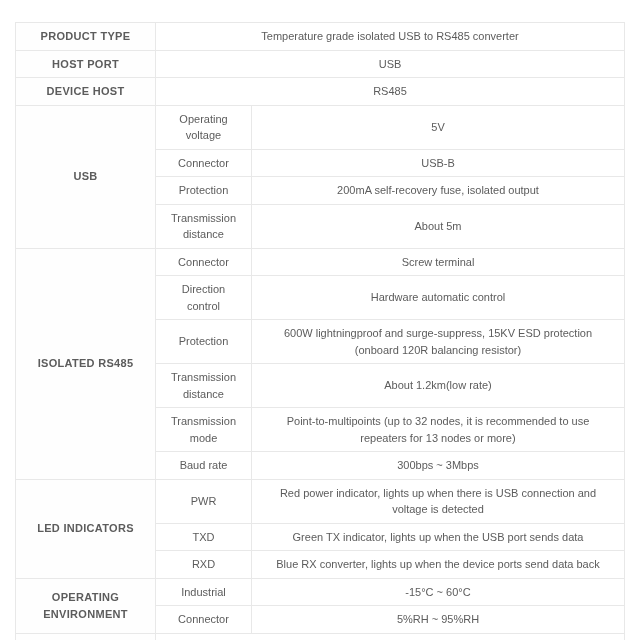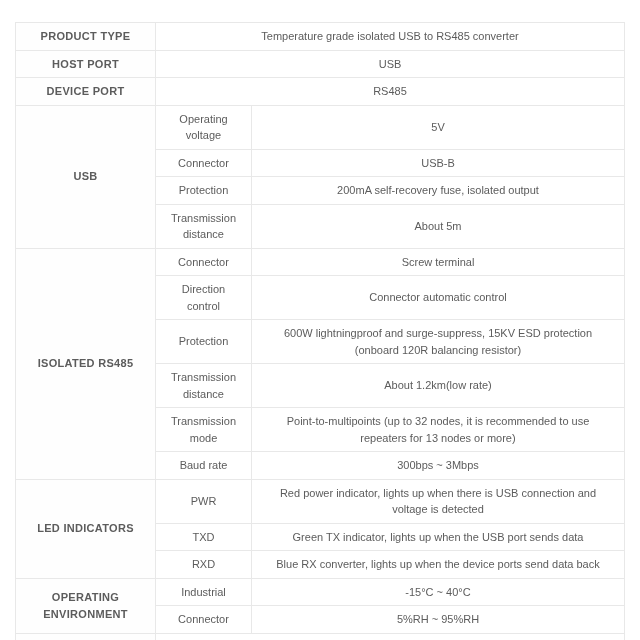--- a/index.html
+++ b/index.html
@@ -57,21 +57,21 @@
         <td class="section-label">PRODUCT TYPE</td>
         <td colspan="2">Temperature grade isolated USB to RS485 converter</td>
       </tr>
 
       <tr>
         <td class="section-label">HOST PORT</td>
         <td colspan="2">USB</td>
       </tr>
 
       <tr>
-        <td class="section-label">DEVICE PORT</td>
+        <td class="section-label">DEVICE HOST</td>
         <td colspan="2">RS485</td>
       </tr>
 
       <tr>
         <td class="section-label" rowspan="4">USB</td>
         <td>Operating voltage</td>
         <td>5V</td>
       </tr>
       <tr>
         <td>Connector</td>
@@ -86,21 +86,21 @@
         <td>About 5m</td>
       </tr>
 
       <tr>
         <td class="section-label" rowspan="6">ISOLATED RS485</td>
         <td>Connector</td>
         <td>Screw terminal</td>
       </tr>
       <tr>
         <td>Direction control</td>
-        <td>Connector automatic control</td>
+        <td>Hardware automatic control</td>
       </tr>
       <tr>
         <td>Protection</td>
         <td>600W lightningproof and surge-suppress, 15KV ESD protection (onboard 120R balancing resistor)</td>
       </tr>
       <tr>
         <td>Transmission distance</td>
         <td>About 1.2km(low rate)</td>
       </tr>
       <tr>
@@ -122,21 +122,21 @@
         <td>Green TX indicator, lights up when the USB port sends data</td>
       </tr>
       <tr>
         <td>RXD</td>
         <td>Blue RX converter, lights up when the device ports send data back</td>
       </tr>
 
       <tr>
         <td class="section-label" rowspan="2">OPERATING ENVIRONMENT</td>
         <td>Industrial</td>
-        <td>-15°C ~ 40°C</td>
+        <td>-15°C ~ 60°C</td>
       </tr>
       <tr>
         <td>Connector</td>
         <td>5%RH ~ 95%RH</td>
       </tr>
 
       <tr>
         <td class="section-label">OPERATING SYSTEM</td>
         <td colspan="2">macOS, Linux, Android, Windows 11/10/8.1/8/7</td>
       </tr>

